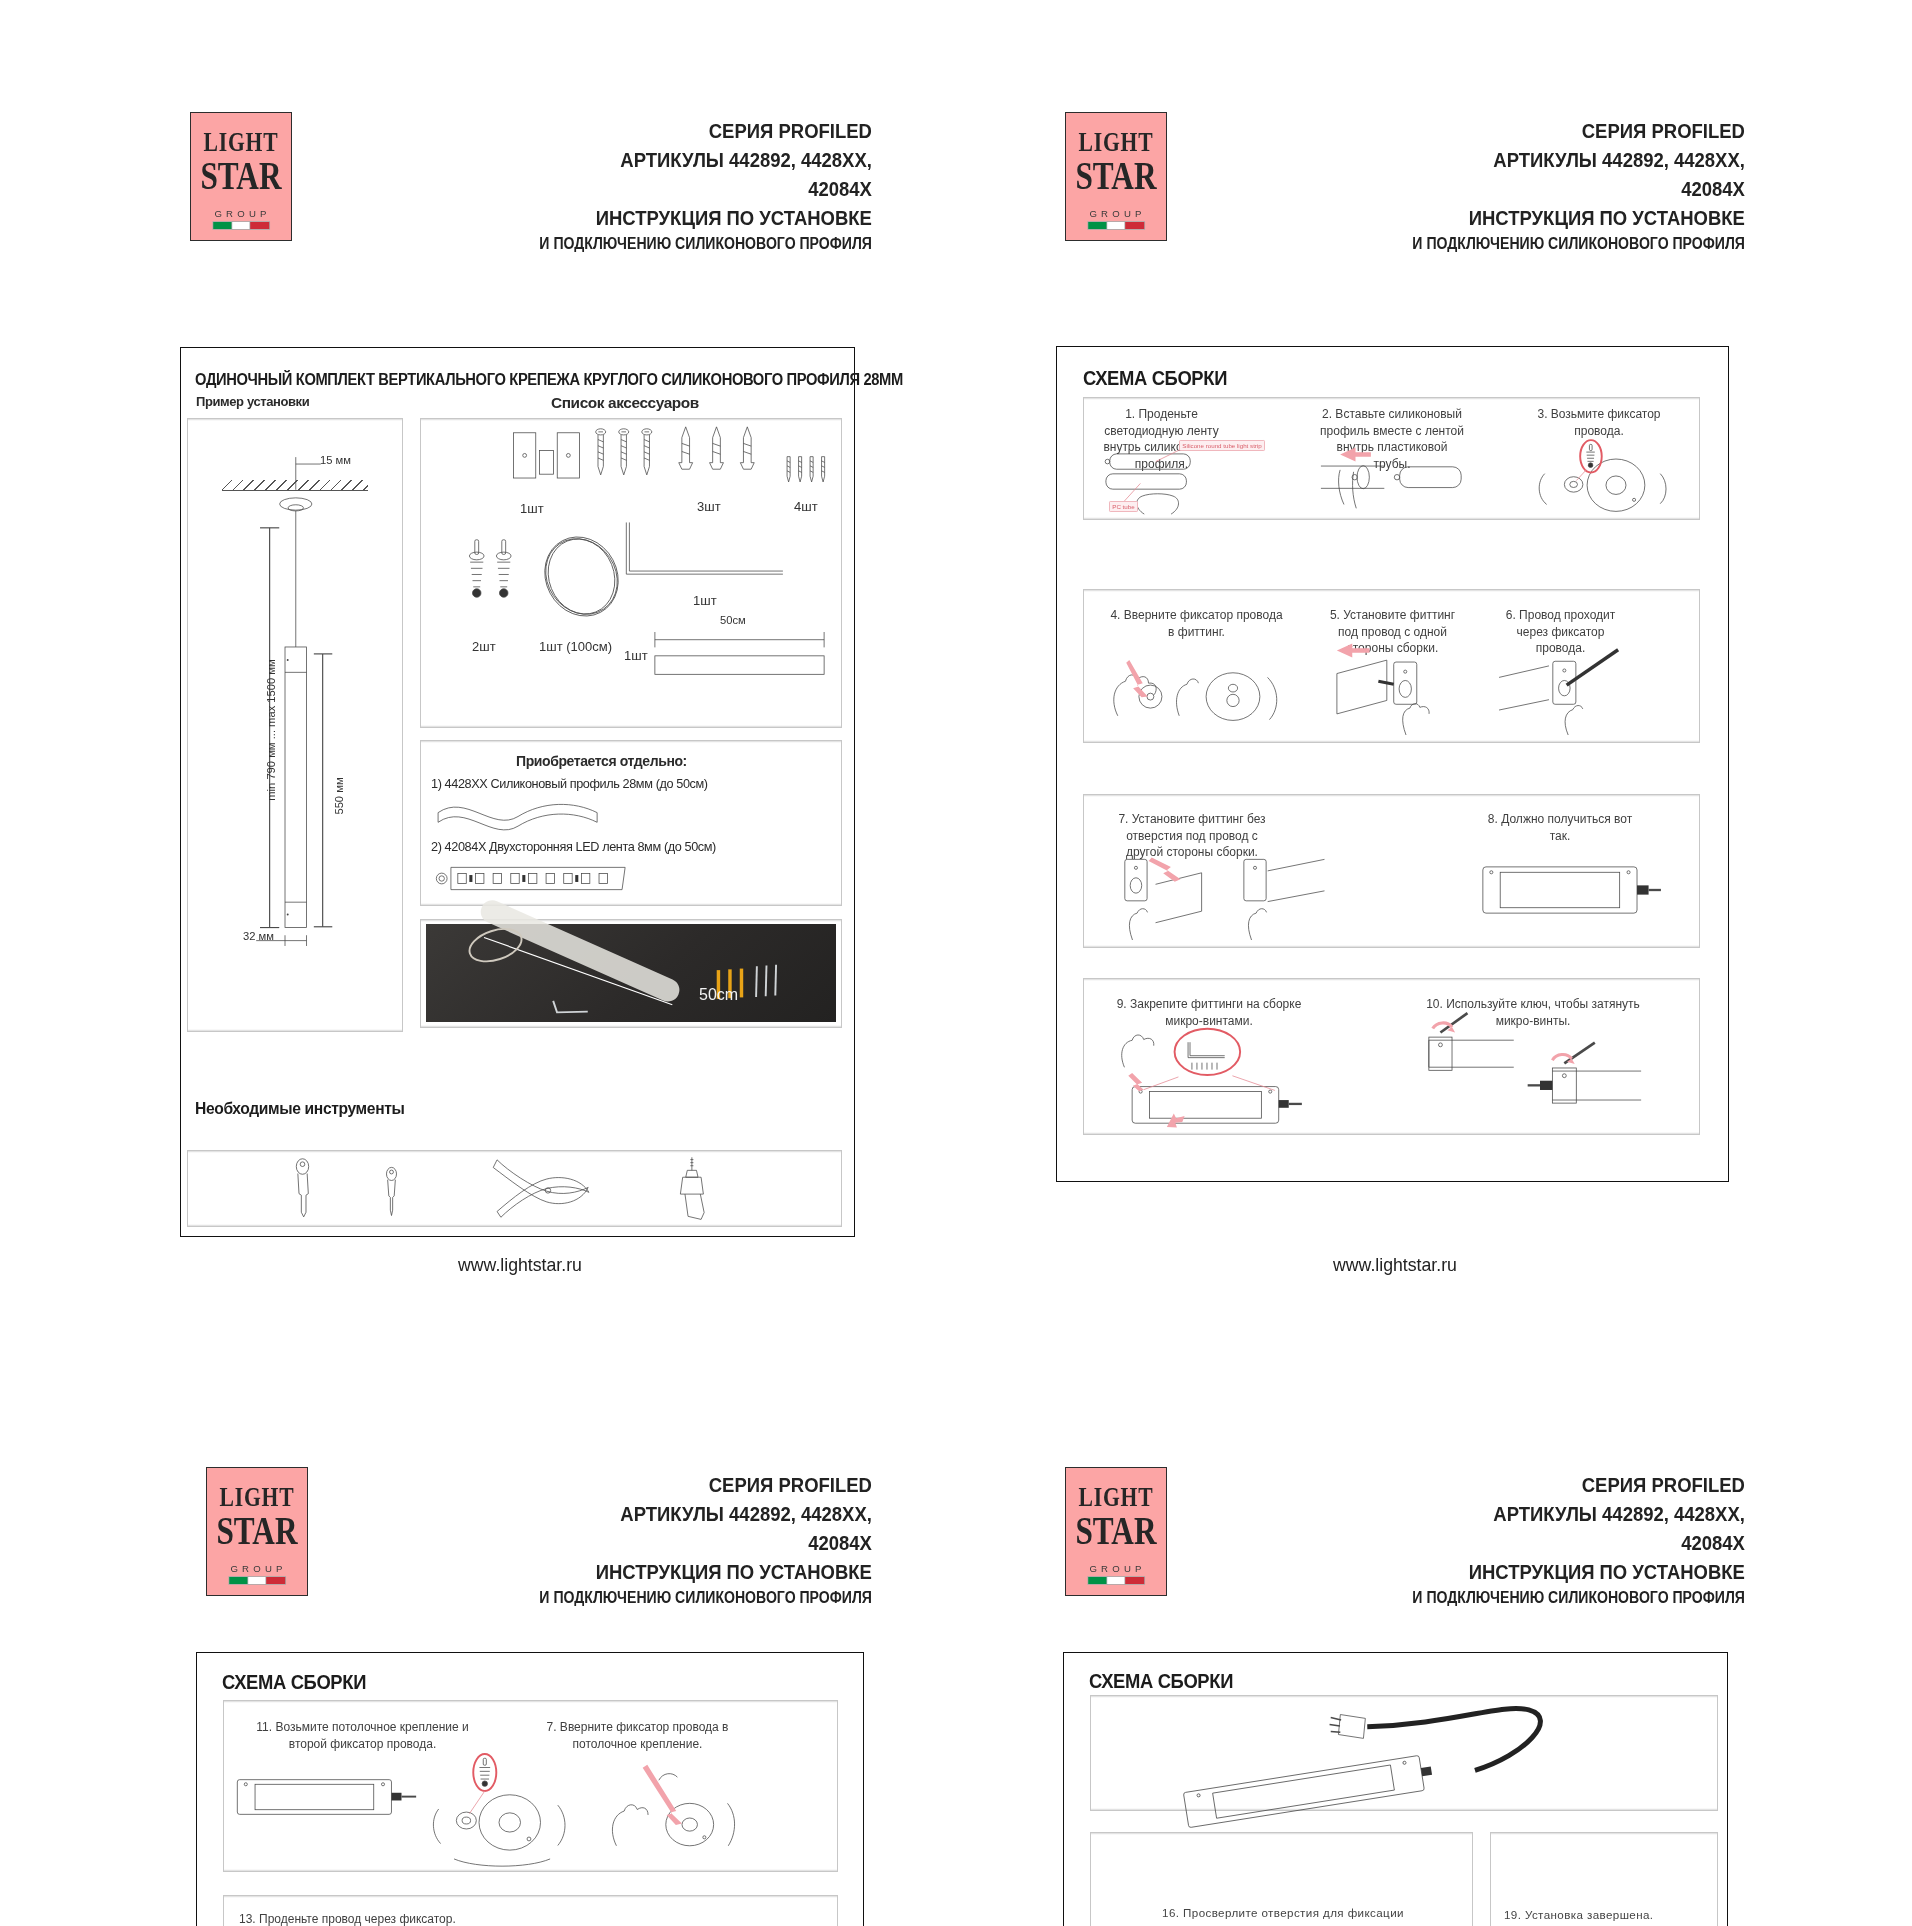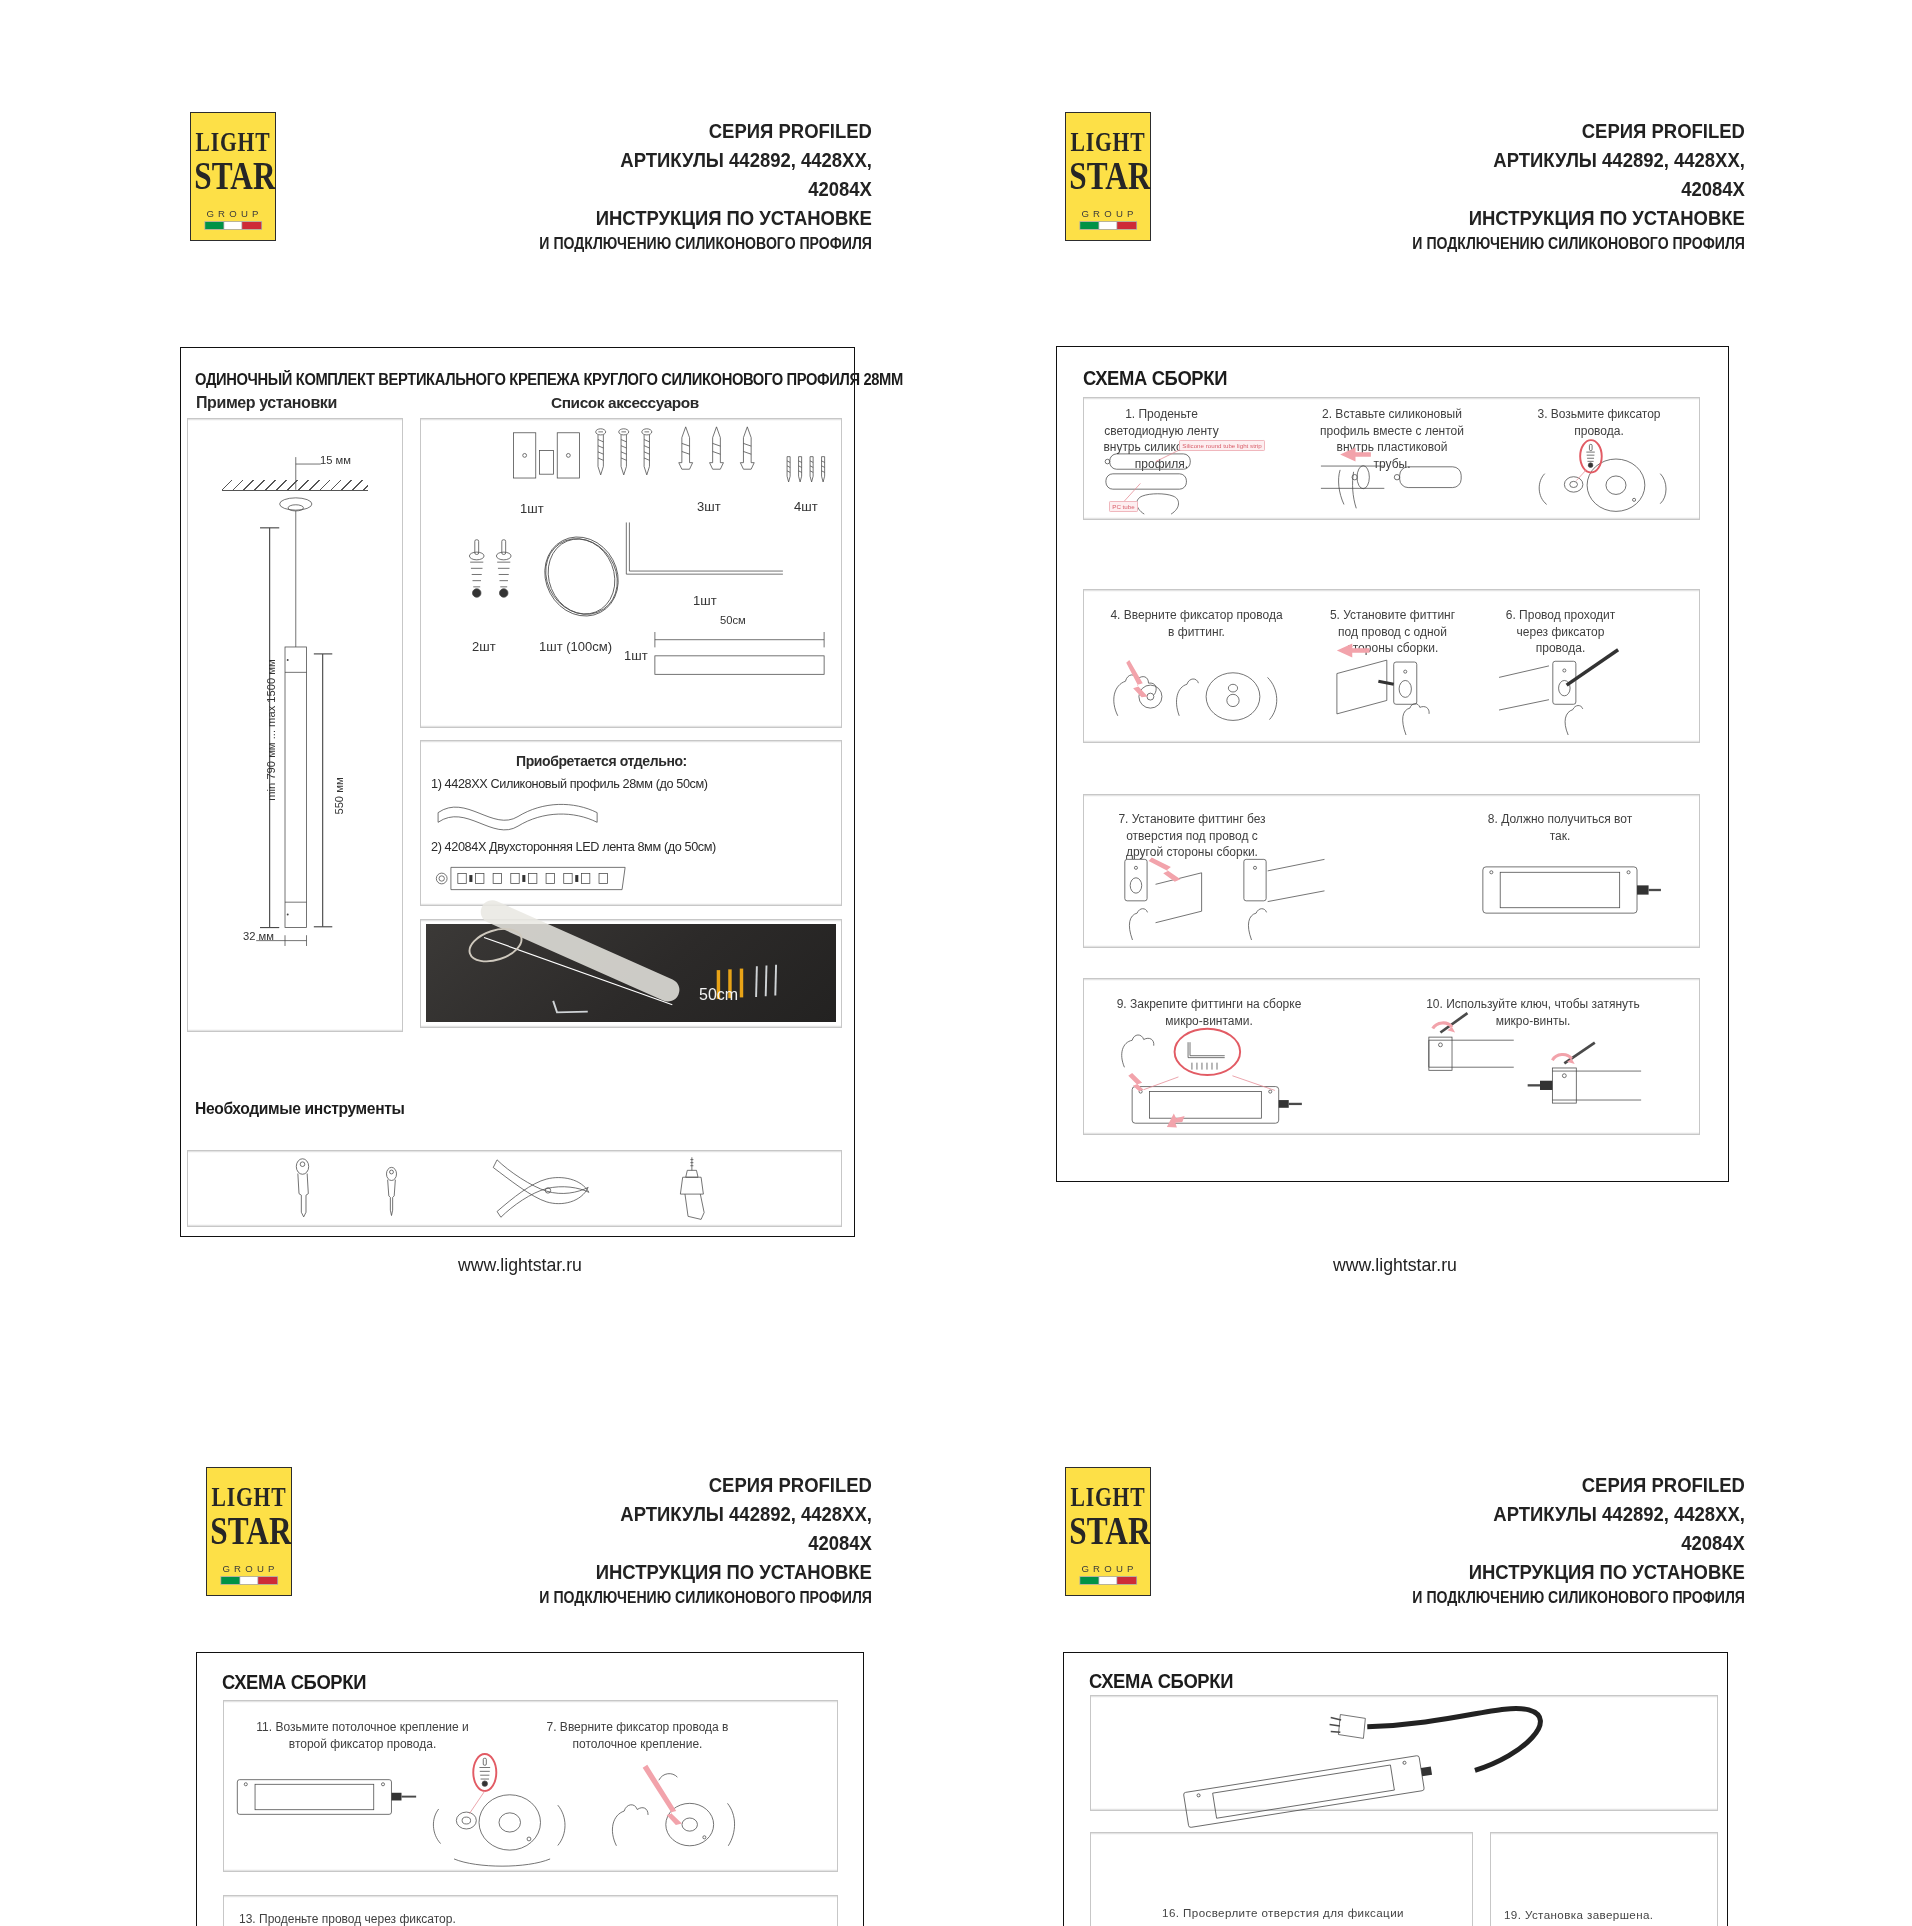--- a/index.html
+++ b/index.html
@@ -4,21 +4,21 @@
 <style>
   html,body{margin:0;padding:0;background:#fff}
   body{width:1913px;height:2710px;position:relative;font-family:"Liberation Sans",sans-serif;color:#2b2b2b}
   .t{position:absolute;white-space:nowrap}
   .w{white-space:normal}
   .obox{position:absolute;border:1.9px solid #111;background:#fff;box-sizing:border-box}
   .gbox{position:absolute;border:1.2px solid #c7c7c7;background:#fff;box-sizing:border-box;box-shadow:inset 0 1.2px 0 #e3e3e3,inset 0 -1.2px 0 #e3e3e3}
   .hdr{position:absolute;text-align:right;transform:scaleX(.88);transform-origin:100% 0;color:#222}
   .hdr .h1{font-size:21px;font-weight:bold;line-height:29px}
   .hdr .h2{font-size:16px;font-weight:bold;line-height:24px}
-  .logo{position:absolute;width:86px;height:129px;border:1.5px solid #2d2d2d;background:#fde047;text-align:center;box-sizing:border-box}
+  .logo{position:absolute;width:102px;height:129px;border:1.5px solid #2d2d2d;background:#fca5a5;text-align:center;box-sizing:border-box}
   .lg1{font-family:"Liberation Serif",serif;font-weight:bold;font-size:21.6px;margin-top:17px;letter-spacing:0.8px;transform:scaleY(1.25);color:#262626}
   .lg2{font-family:"Liberation Serif",serif;font-weight:bold;font-size:34px;line-height:27px;margin-top:7px;transform:scale(.92,1.15);color:#262626}
   .lg3{font-size:9.6px;letter-spacing:4.2px;margin-top:19px;margin-left:3.1px;color:#3a3a3a}
   .flag{position:absolute;bottom:10.8px;left:50%;transform:translateX(-50%);display:flex}
   .flag span{width:18.5px;height:7.3px;box-shadow:0 0 0 0.8px #aaa}
   .step{position:absolute;font-size:12px;color:#3f3f3f;text-align:center;line-height:1.38}
   .stepl{position:absolute;font-size:12px;color:#3f3f3f;text-align:center;line-height:1.38}
   .steps2{position:absolute;font-size:11.6px;color:#444;text-align:center;line-height:1.42;letter-spacing:0.4px}
   .bigtitle{font-weight:bold;font-size:20px;color:#1c1c1c;transform:scaleX(.92);transform-origin:0 0;letter-spacing:-0.4px}
   .footer{position:absolute;font-weight:normal;font-size:17.7px;color:#222;text-align:center;width:270px;letter-spacing:0}
@@ -51,21 +51,21 @@
   <div class="hdr" style="right:1041px;top:116px">
     <div class="h1">СЕРИЯ PROFILED</div>
     <div class="h1">АРТИКУЛЫ 442892, 4428XX,</div>
     <div class="h1">42084X</div>
     <div class="h1">ИНСТРУКЦИЯ ПО УСТАНОВКЕ</div>
     <div class="h2">И ПОДКЛЮЧЕНИЮ СИЛИКОНОВОГО ПРОФИЛЯ</div>
   </div>
 
   <div class="obox" style="left:180px;top:347px;width:675px;height:890px"></div>
   <div class="t bigtitle" style="left:195px;top:371px;font-size:16px">ОДИНОЧНЫЙ КОМПЛЕКТ ВЕРТИКАЛЬНОГО КРЕПЕЖА КРУГЛОГО СИЛИКОНОВОГО ПРОФИЛЯ 28ММ</div>
-  <div class="t" style="left:196px;top:394px;font-size:16px;font-weight:bold;letter-spacing:-0.4px">Пример установки</div>
+  <div class="t" style="left:196px;top:394px;font-size:13px;font-weight:bold;letter-spacing:-0.4px">Пример установки</div>
   <div class="t" style="left:551px;top:394px;font-size:15.4px;font-weight:bold;letter-spacing:-0.4px">Список аксессуаров</div>
 
   <div class="gbox" style="left:187px;top:418px;width:216px;height:614px"></div>
   <div class="hatch" style="left:222px;top:480px;width:146px"></div>
   <div class="dim" style="left:320px;top:454px">15 мм</div>
   <svg style="left:187px;top:418px" width="216" height="614" viewBox="0 0 562 1594">
     <line class="ln2" x1="283" y1="100" x2="283" y2="185"></line>
       <line class="ln2" x1="283" y1="118" x2="348" y2="118"></line>
     <ellipse class="ln2" cx="283" cy="222" rx="42" ry="16"></ellipse>
       <ellipse class="ln2" cx="283" cy="232" rx="20" ry="8"></ellipse>

